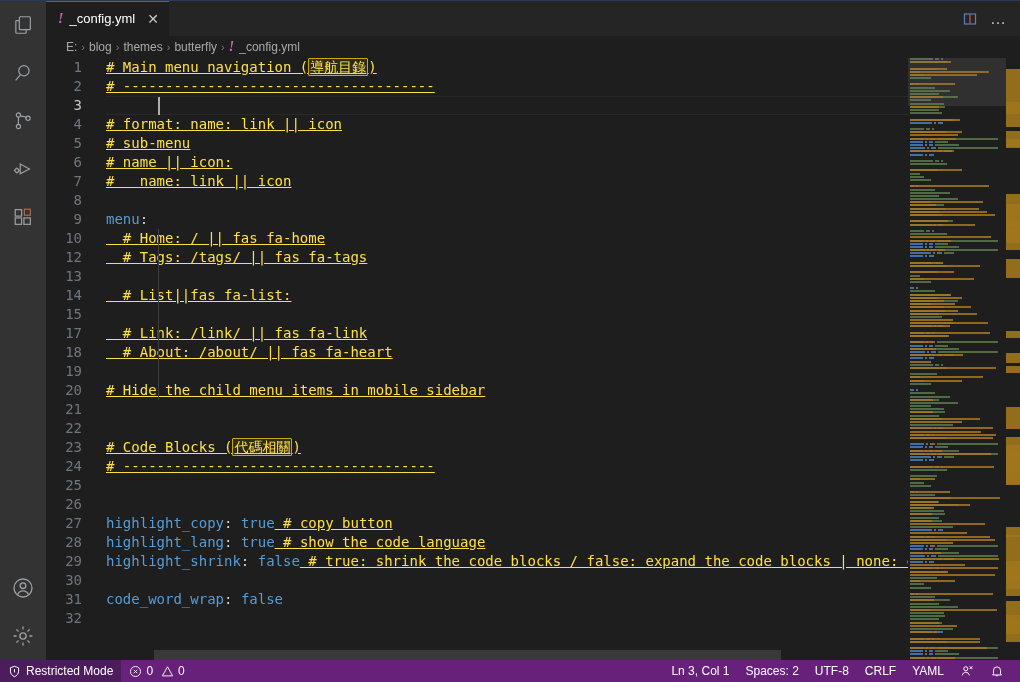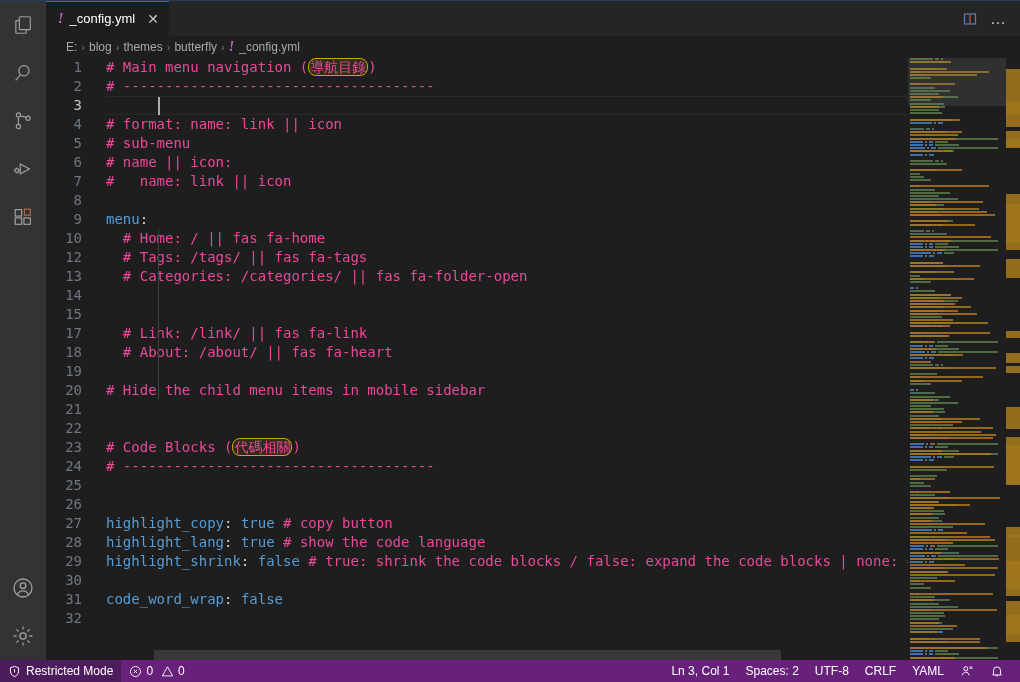--- a/index.html
+++ b/index.html
@@ -65,27 +65,27 @@
   .ltext { padding-left: 14px; position: relative; }
   .active-line-deco {
     position: absolute; left: 60px; right: 0; height: 19px;
     border-top: 1px solid #282828; border-bottom: 1px solid #282828; pointer-events: none;
   }
   .cursor {
     position: absolute; left: 112px; width: 2px; height: 18px; background: #aeafad;
   }
   .indent-guide { position: absolute; width: 1px; background: #404040; }
 
-  .c-comment { color: #ec4899; }
+  .c-comment { color: #fde047; text-decoration: underline; }
   .c-key     { color: #569cd6; }
   .c-punct   { color: #d4d4d4; }
   .c-bool    { color: #569cd6; }
   .c-str     { color: #ce9178; }
   .uni-hl {
-    border: 1px solid #cca700; background: rgba(204,167,0,0.10); padding: 0 1px; border-radius: 8px;
+    border: 1px solid #cca700; background: rgba(204,167,0,0.10); padding: 0 1px; border-radius: 1px;
   }
 
   
   .minimap { width: 112px; flex: 0 0 112px; position: relative; background: #1e1e1e; overflow: hidden; }
   .mm-canvas { position: absolute; inset: 0; }
   .mm-line { position: absolute; height: 2px; }
   .mm-slider { position: absolute; left: 0; right: 14px; top: 0; height: 48px; background: rgba(121,121,121,0.20); }
   .ruler { position: absolute; right: 0; top: 0; width: 14px; bottom: 0; background: #1e1e1e; }
   .ruler-mark { position: absolute; right: 0; width: 14px; background: #a0761c; opacity: .9; }
 
@@ -221,22 +221,22 @@
               <div class="line"><span class="ln">2</span><span class="ltext"><span class="c-comment"># -------------------------------------</span></span></div>
               <div class="line active"><span class="ln">3</span><span class="ltext"><span class="c-comment"></span></span></div>
               <div class="line"><span class="ln">4</span><span class="ltext"><span class="c-comment"># format: name: link || icon</span></span></div>
               <div class="line"><span class="ln">5</span><span class="ltext"><span class="c-comment"># sub-menu</span></span></div>
               <div class="line"><span class="ln">6</span><span class="ltext"><span class="c-comment"># name || icon:</span></span></div>
               <div class="line"><span class="ln">7</span><span class="ltext"><span class="c-comment">#   name: link || icon</span></span></div>
               <div class="line"><span class="ln">8</span><span class="ltext"><span class="c-comment"></span></span></div>
               <div class="line"><span class="ln">9</span><span class="ltext"><span class="c-key">menu</span><span class="c-punct">:</span></span></div>
               <div class="line"><span class="ln">10</span><span class="ltext"><span class="c-comment">  # Home: / || fas fa-home</span></span></div>
               <div class="line"><span class="ln">12</span><span class="ltext"><span class="c-comment">  # Tags: /tags/ || fas fa-tags</span></span></div>
-              <div class="line"><span class="ln">13</span><span class="ltext"><span class="c-comment">  # Categories: /categories/ || fas fa-folder-open</span></span></div>
-              <div class="line"><span class="ln">14</span></div>
+              <div class="line"><span class="ln">13</span></div>
+              <div class="line"><span class="ln">14</span><span class="ltext"><span class="c-comment">  # List||fas fa-list:</span></span></div>
               <div class="line"><span class="ln">15</span></div>
               <div class="line"><span class="ln">17</span><span class="ltext"><span class="c-comment">  # Link: /link/ || fas fa-link</span></span></div>
               <div class="line"><span class="ln">18</span><span class="ltext"><span class="c-comment">  # About: /about/ || fas fa-heart</span></span></div>
               <div class="line"><span class="ln">19</span><span class="ltext"><span class="c-comment"></span></span></div>
               <div class="line"><span class="ln">20</span><span class="ltext"><span class="c-comment"># Hide the child menu items in mobile sidebar</span></span></div>
               <div class="line"><span class="ln">21</span></div>
               <div class="line"><span class="ln">22</span><span class="ltext"><span class="c-comment"></span></span></div>
               <div class="line"><span class="ln">23</span><span class="ltext"><span class="c-comment"># Code Blocks (</span><span class="c-comment uni-hl">代碼相關</span><span class="c-comment">)</span></span></div>
               <div class="line"><span class="ln">24</span><span class="ltext"><span class="c-comment"># -------------------------------------</span></span></div>
               <div class="line"><span class="ln">25</span><span class="ltext"><span class="c-comment"></span></span></div>

